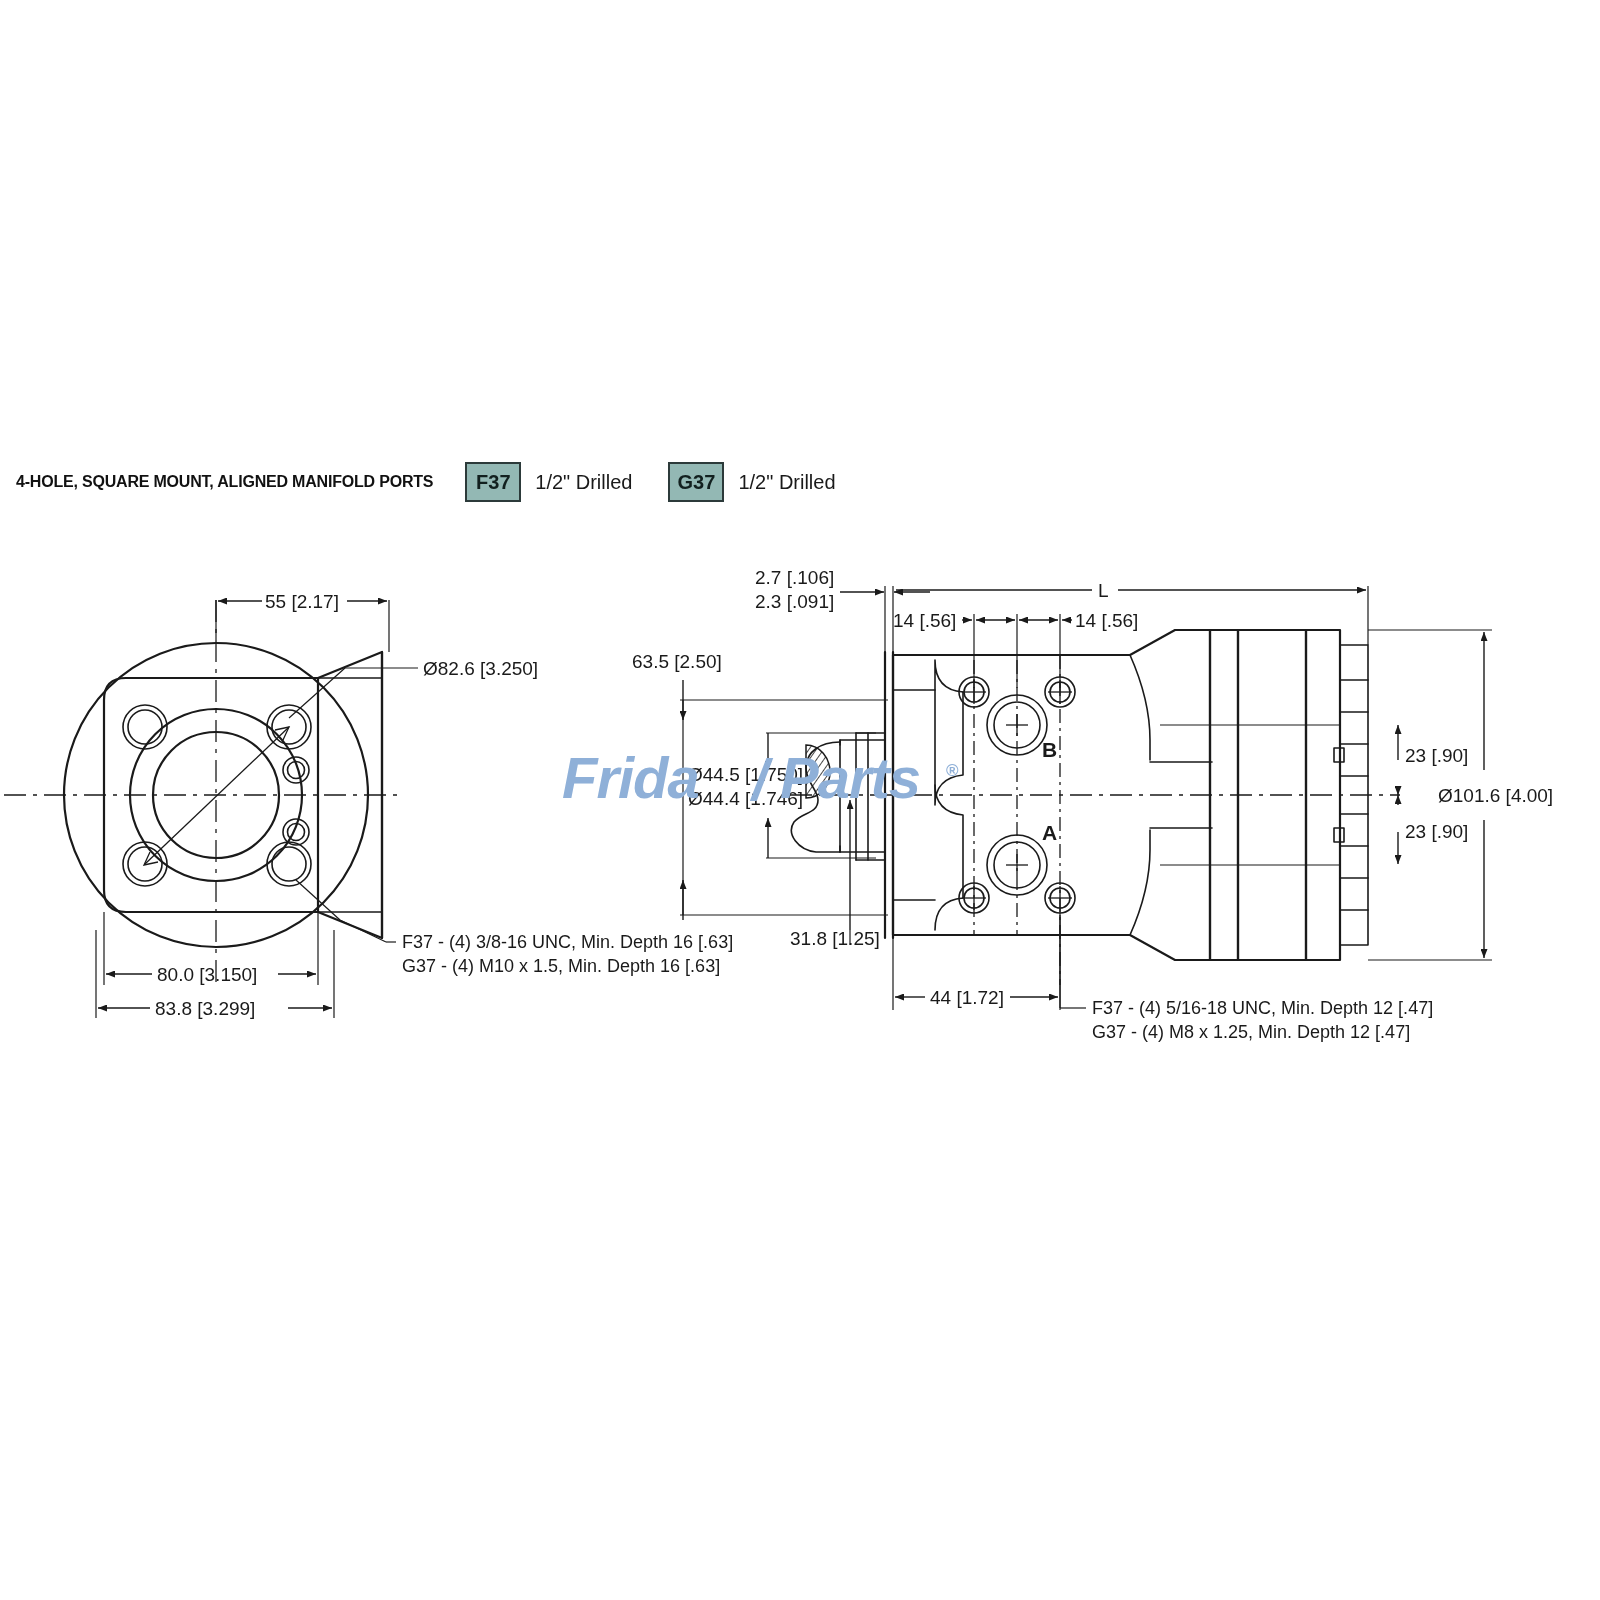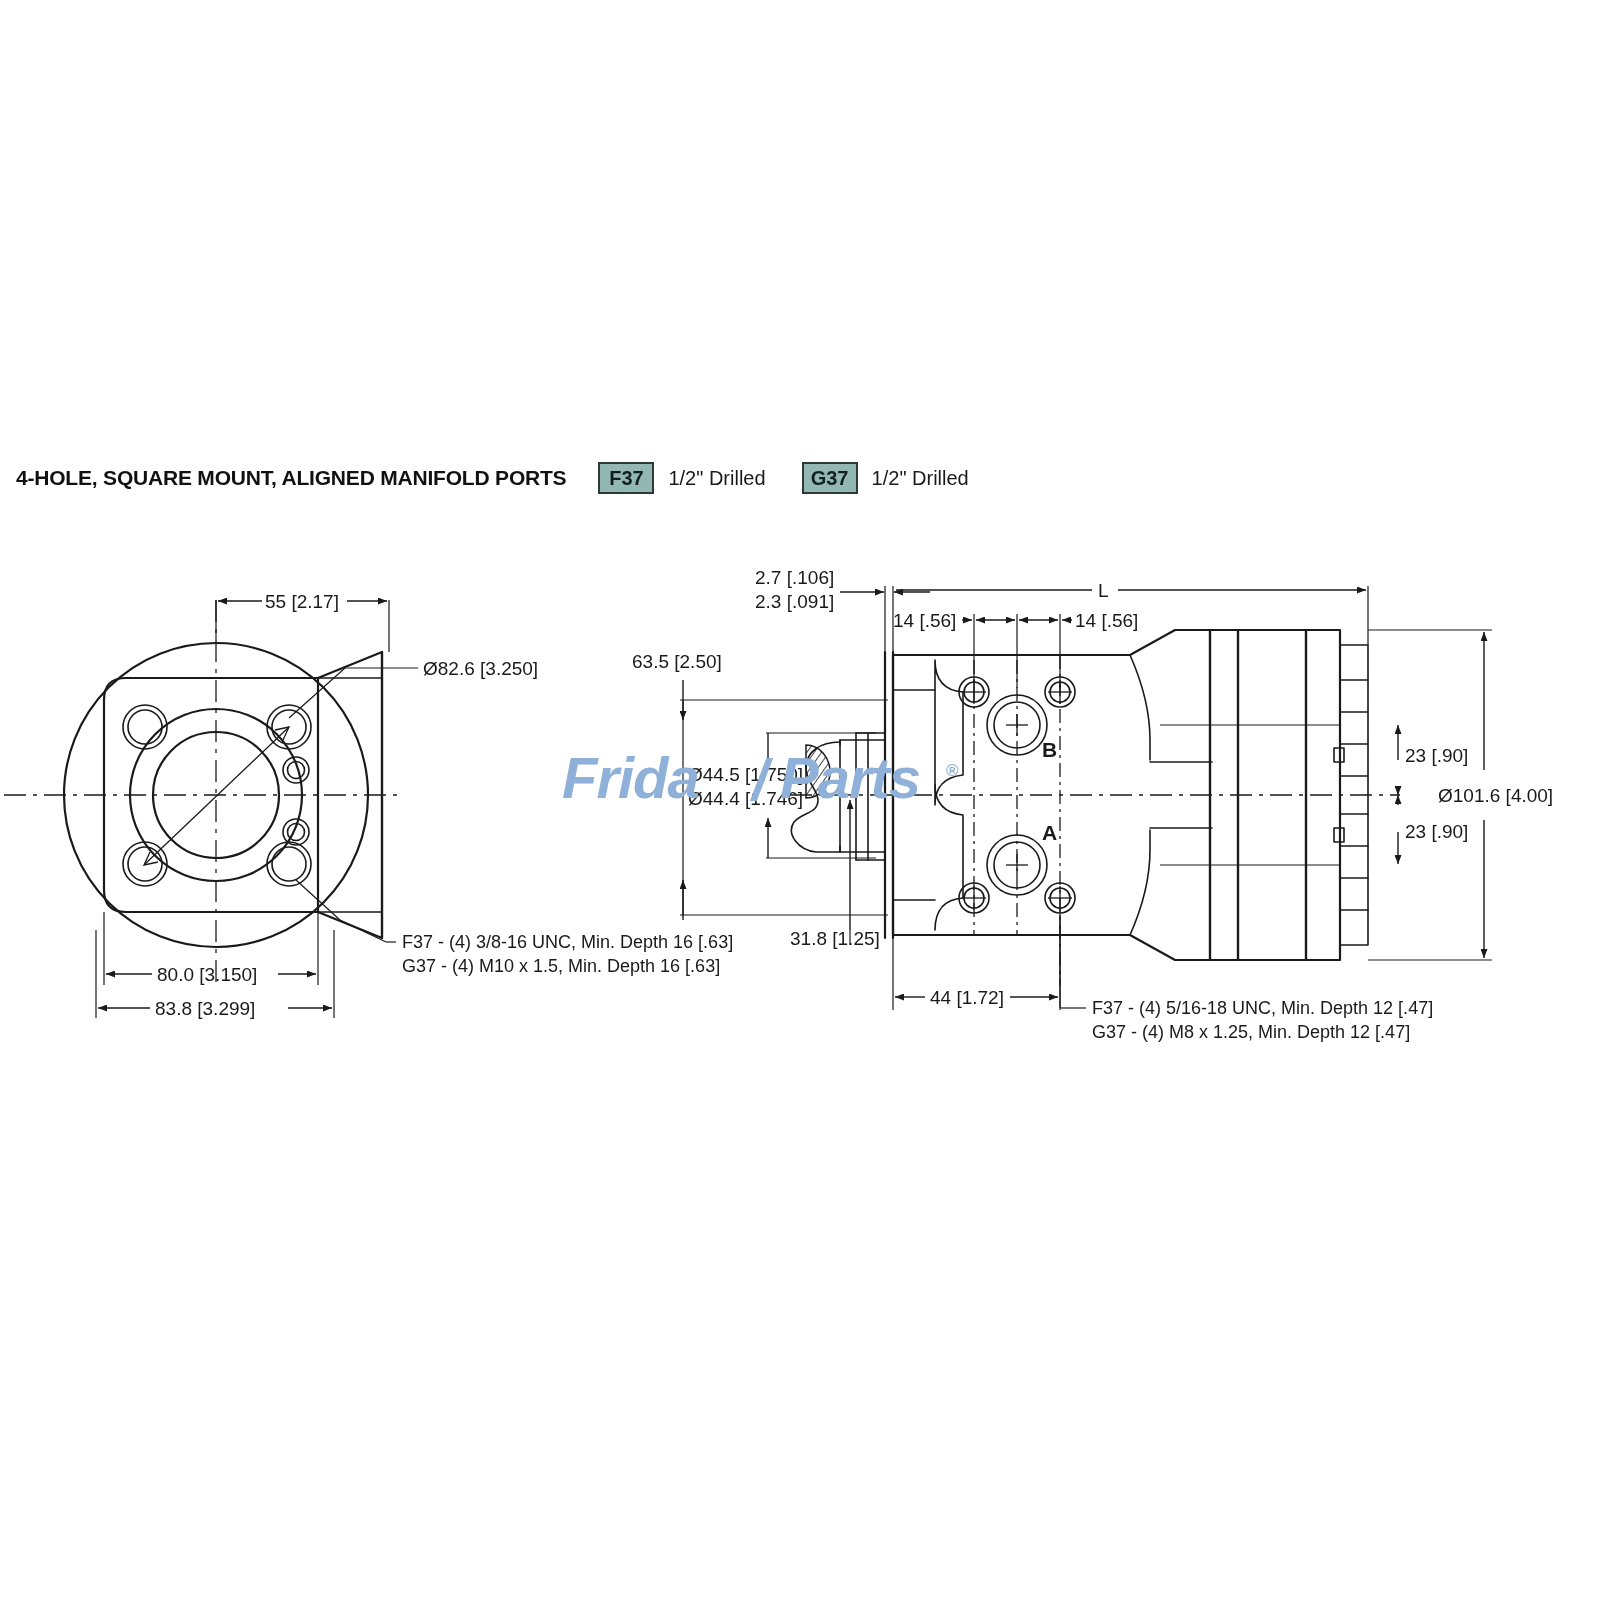--- a/index.html
+++ b/index.html
@@ -1,23 +1,23 @@
 <!DOCTYPE html>
 <html><head>
 <meta charset="utf-8">
 <style>
   html,body{margin:0;padding:0;background:#ffffff;}
   body{width:1600px;height:1600px;position:relative;overflow:hidden;
        font-family:"Liberation Sans","DejaVu Sans",sans-serif;color:#1a1a1a;}
 
   
   #title-row{position:absolute;left:16px;top:462px;display:flex;align-items:center;gap:0;}
-  #title-text{font-size:21px;font-weight:bold;letter-spacing:-0.2px;white-space:nowrap;color:#111;}
+  #title-text{font-size:16px;font-weight:bold;letter-spacing:-0.2px;white-space:nowrap;color:#111;}
   .badge{display:inline-flex;align-items:center;justify-content:center;
-         width:56px;height:32px;border:2px solid #2c3a3a;background:#93b8b4;
+         width:56px;height:40px;border:2px solid #2c3a3a;background:#93b8b4;
          font-weight:bold;font-size:20px;color:#12201f;box-sizing:border-box;}
   .drilled{font-size:20px;color:#1a1a1a;white-space:nowrap;}
 
   
   #drawing{position:absolute;left:0;top:0;width:1600px;height:1600px;}
   svg{position:absolute;left:0;top:0;}
 
   
   #watermark{position:absolute;left:562px;top:742px;width:420px;height:80px;
              pointer-events:none;}

